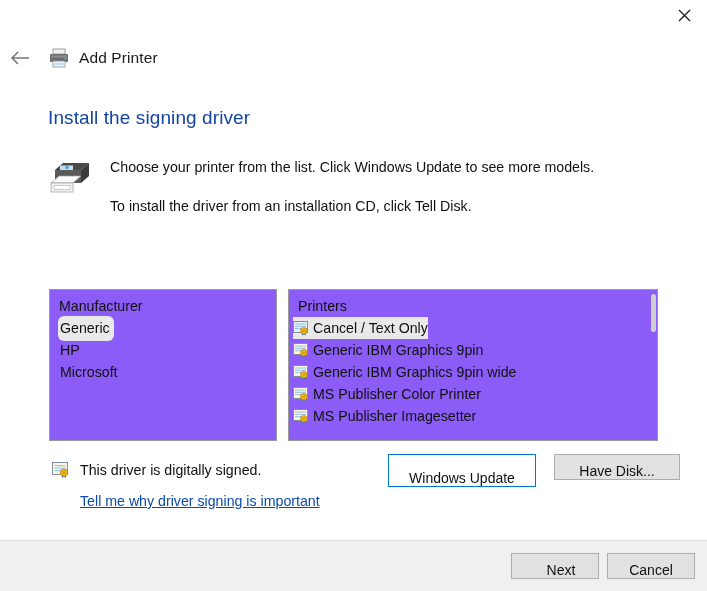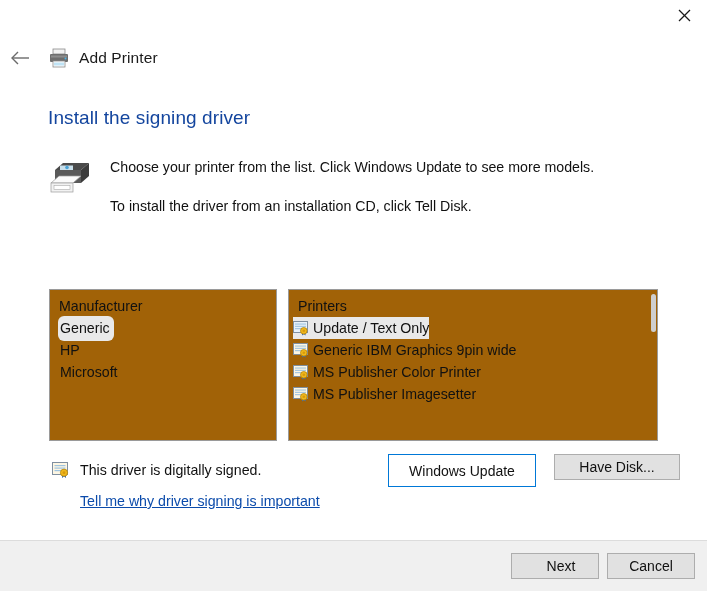--- a/index.html
+++ b/index.html
@@ -96,21 +96,21 @@
     font-size: 14.2px;
     color: #111111;
     line-height: 1.35;
   }
   .instr-text .line2 { margin-top: 20px; }
 
   
   .listbox {
     position: absolute;
     border: 1px solid #9a9a9a;
-    background: #a16207;
+    background: #8b5cf6;
     box-sizing: border-box;
     overflow: hidden;
   }
   .listbox-manufacturer {
     left: 49px;
     top: 289px;
     width: 228px;
     height: 152px;
   }
   .listbox-printers {
@@ -206,21 +206,21 @@
   }
 
   
   .btn {
     position: absolute;
     box-sizing: border-box;
     font-family: "Liberation Sans", sans-serif;
     font-size: 14px;
     color: #111111;
     display: flex;
-    align-items: center;
+    align-items: flex-end;
     justify-content: center;
     cursor: default;
     background: #e1e1e1;
     border: 1px solid #adadad;
     white-space: nowrap;
   }
   .btn-focused {
     background: #ffffff;
     border: 1px solid #0078d7;
   }
@@ -347,24 +347,40 @@
           <svg width="17" height="16" viewBox="0 0 17 16">
             <rect x="0.5" y="1.5" width="14" height="11" fill="#e8f2fa" stroke="#7f8fa0" stroke-width="1"></rect>
             <rect x="2" y="3.5" width="11" height="1.1" fill="#9ec4e0"></rect>
             <rect x="2" y="5.8" width="11" height="1.1" fill="#9ec4e0"></rect>
             <rect x="2" y="8.1" width="7" height="1.1" fill="#9ec4e0"></rect>
             <polygon points="9,12 9,15.5 10.8,14.3 12.6,15.5 12.6,12" fill="#3a6fb5"></polygon>
             <circle cx="10.8" cy="10.8" r="3.3" fill="#f0b81c" stroke="#b8860b" stroke-width="0.8"></circle>
             <circle cx="10.8" cy="10.8" r="1.3" fill="#d79a0e"></circle>
           </svg>
         </span>
-        <span>Update / Text Only</span>
+        <span>Cancel / Text Only</span>
       </span>
     </div>
 
+    <div class="list-item">
+      <span class="row-flex">
+        <span class="cert-icon">
+          <svg width="17" height="16" viewBox="0 0 17 16">
+            <rect x="0.5" y="1.5" width="14" height="11" fill="#fdf6e3" stroke="#7f8fa0" stroke-width="1"></rect>
+            <rect x="2" y="3.5" width="11" height="1.1" fill="#9ec4e0"></rect>
+            <rect x="2" y="5.8" width="11" height="1.1" fill="#9ec4e0"></rect>
+            <rect x="2" y="8.1" width="7" height="1.1" fill="#9ec4e0"></rect>
+            <polygon points="9,12 9,15.5 10.8,14.3 12.6,15.5 12.6,12" fill="#3a6fb5"></polygon>
+            <circle cx="10.8" cy="10.8" r="3.3" fill="#f0b81c" stroke="#b8860b" stroke-width="0.8"></circle>
+            <circle cx="10.8" cy="10.8" r="1.3" fill="#d79a0e"></circle>
+          </svg>
+        </span>
+        <span>Generic IBM Graphics 9pin</span>
+      </span>
+    </div>
 
     <div class="list-item">
       <span class="row-flex">
         <span class="cert-icon">
           <svg width="17" height="16" viewBox="0 0 17 16">
             <rect x="0.5" y="1.5" width="14" height="11" fill="#fdf6e3" stroke="#7f8fa0" stroke-width="1"></rect>
             <rect x="2" y="3.5" width="11" height="1.1" fill="#9ec4e0"></rect>
             <rect x="2" y="5.8" width="11" height="1.1" fill="#9ec4e0"></rect>
             <rect x="2" y="8.1" width="7" height="1.1" fill="#9ec4e0"></rect>
             <polygon points="9,12 9,15.5 10.8,14.3 12.6,15.5 12.6,12" fill="#3a6fb5"></polygon>

